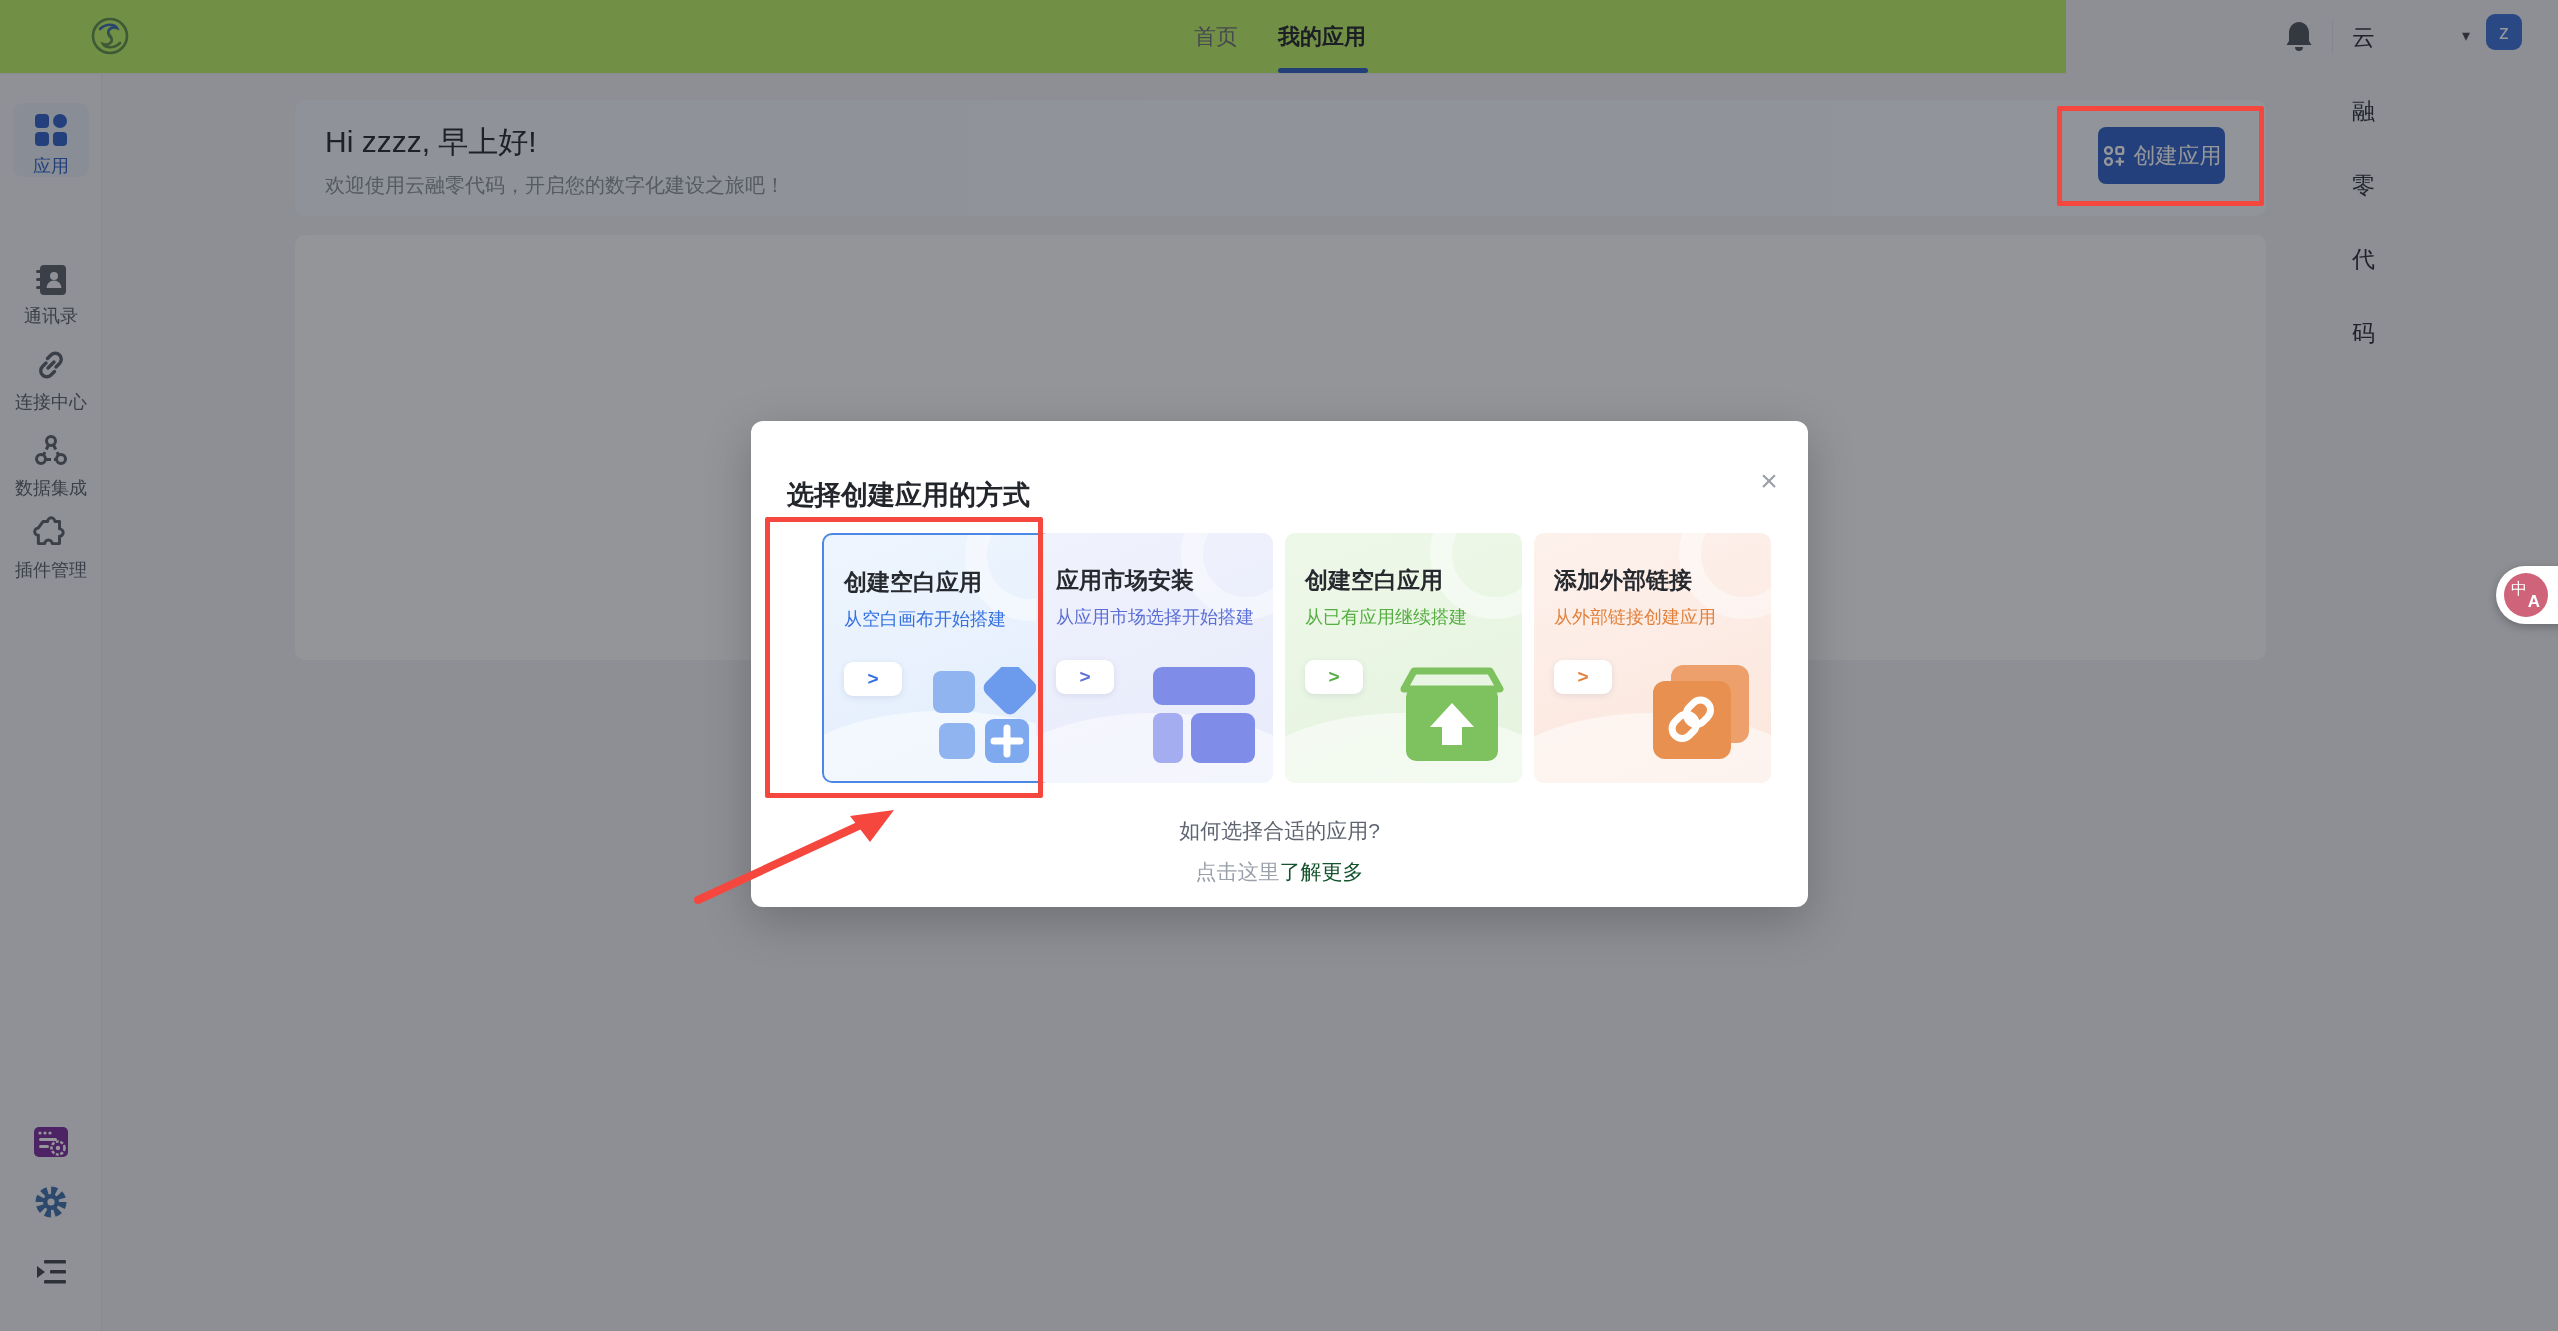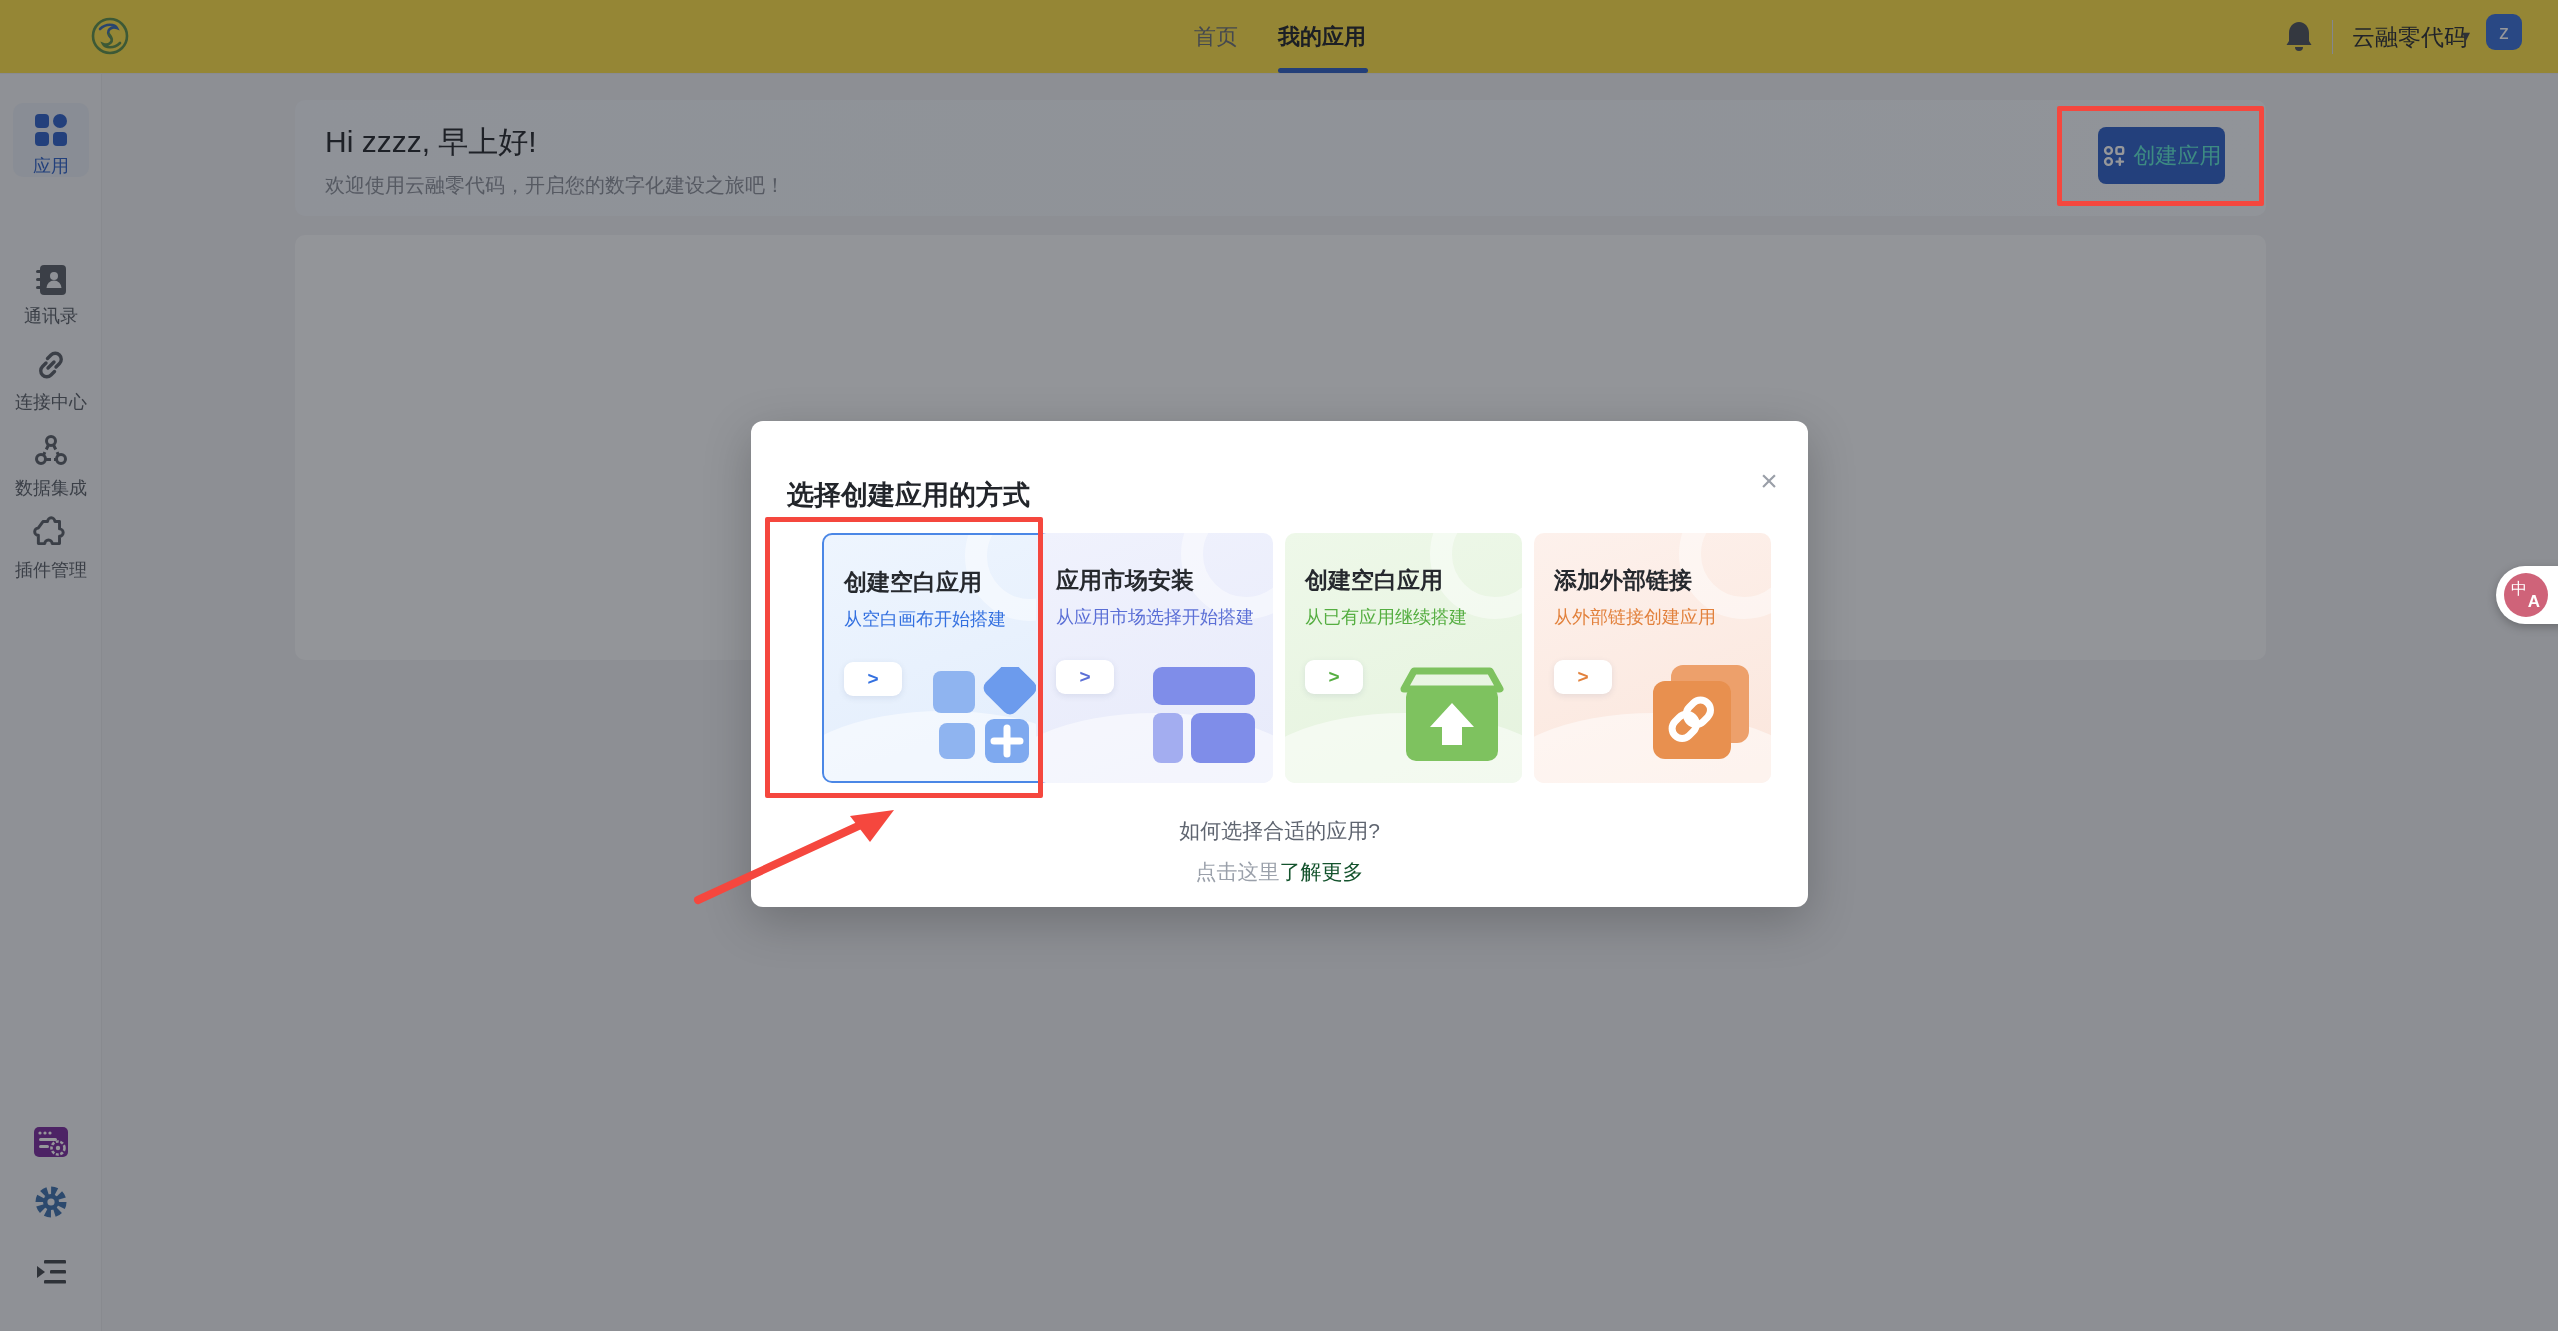--- a/index.html
+++ b/index.html
@@ -7,22 +7,22 @@
   body {
     font-family: "Liberation Sans", "DejaVu Sans", sans-serif;
     background: #eef0f4;
     overflow: hidden;
     position: relative;
   }
   .stage { position: absolute; inset: 0; width: 2558px; height: 1331px; }
 
   
   .topbar {
-    position: absolute; left: 0; top: 0; width: 2558px; height: 74px;
-    background: #fde047; border-bottom: 1px solid #e7e9ee; z-index: 1;
+    position: absolute; left: 0; top: 0; width: 2066px; height: 74px;
+    background: #bef264; border-bottom: 1px solid #e7e9ee; z-index: 1;
   }
   .logo { position: absolute; left: 90px; top: 16px; width: 40px; height: 40px; }
   .nav-tab { position: absolute; top: 0; height: 74px; line-height: 74px; font-size: 22px; color: #6b7077; cursor: pointer; text-align: center; }
   .nav-tab.home { left: 1186px; width: 60px; }
   .nav-tab.apps { left: 1272px; width: 100px; color: #22252a; font-weight: 700; }
   .nav-underline { position: absolute; left: 1278px; top: 68px; width: 90px; height: 5px; background: #2e5fc4; border-radius: 3px; }
   .bell { position: absolute; left: 2284px; top: 20px; width: 30px; height: 32px; }
   .top-divider { position: absolute; left: 2332px; top: 20px; width: 1px; height: 34px; background: #dfe2e7; }
   .brand { position: absolute; left: 2352px; top: 0; height: 74px; line-height: 74px; font-size: 23px; color: #2a2d33; }
   .brand-caret { position: absolute; left: 2462px; top: 0; height: 74px; line-height: 72px; font-size: 16px; color: #43474d; }
@@ -53,21 +53,21 @@
 
   
   .banner {
     position: absolute; left: 295px; top: 100px; width: 1971px; height: 116px;
     background: linear-gradient(90deg, #f2f6fc, #f6f9fd); border-radius: 10px; z-index: 1;
   }
   .greet-title { position: absolute; left: 30px; top: 22px; font-size: 30px; font-weight: 500; color: #26292e; }
   .greet-sub { position: absolute; left: 30px; top: 72px; font-size: 20px; color: #8b909a; }
   .create-btn {
     position: absolute; left: 2098px; top: 127px; width: 127px; height: 57px;
-    background: #2f62c8; border-radius: 8px; color: #5eead4; font-size: 22px;
+    background: #2f62c8; border-radius: 8px; color: #ffffff; font-size: 22px;
     display: flex; align-items: center; justify-content: center; gap: 8px;
     cursor: pointer; z-index: 1;
   }
   .panel {
     position: absolute; left: 295px; top: 235px; width: 1971px; height: 425px;
     background: #fafbfd; border-radius: 10px; z-index: 1; overflow: hidden;
   }
   .empty-illus { position: absolute; left: 720px; top: 70px; width: 530px; height: 360px; }
 
   

